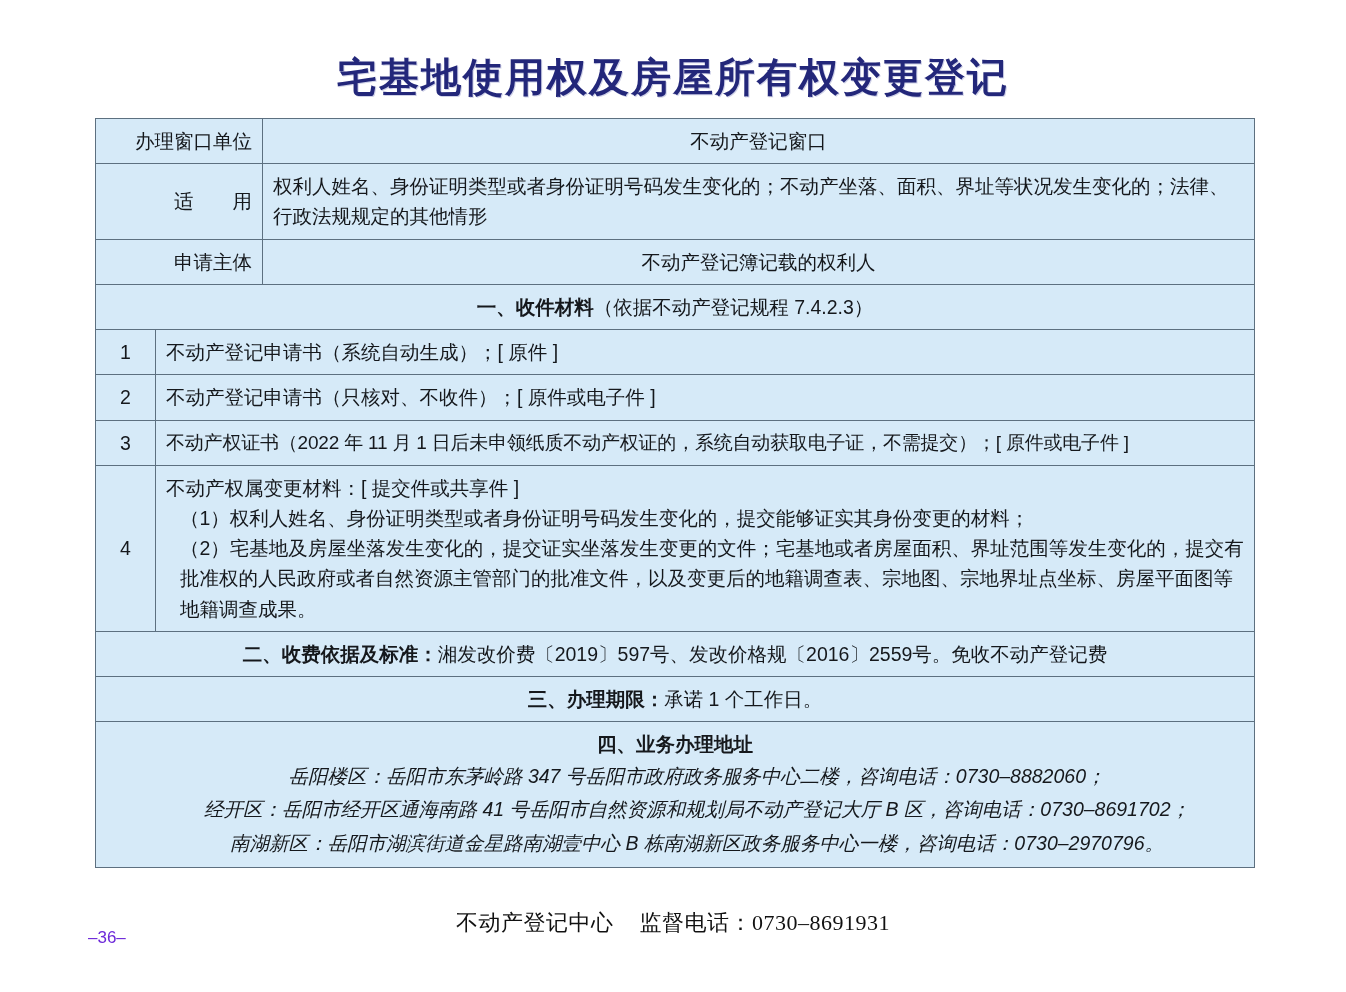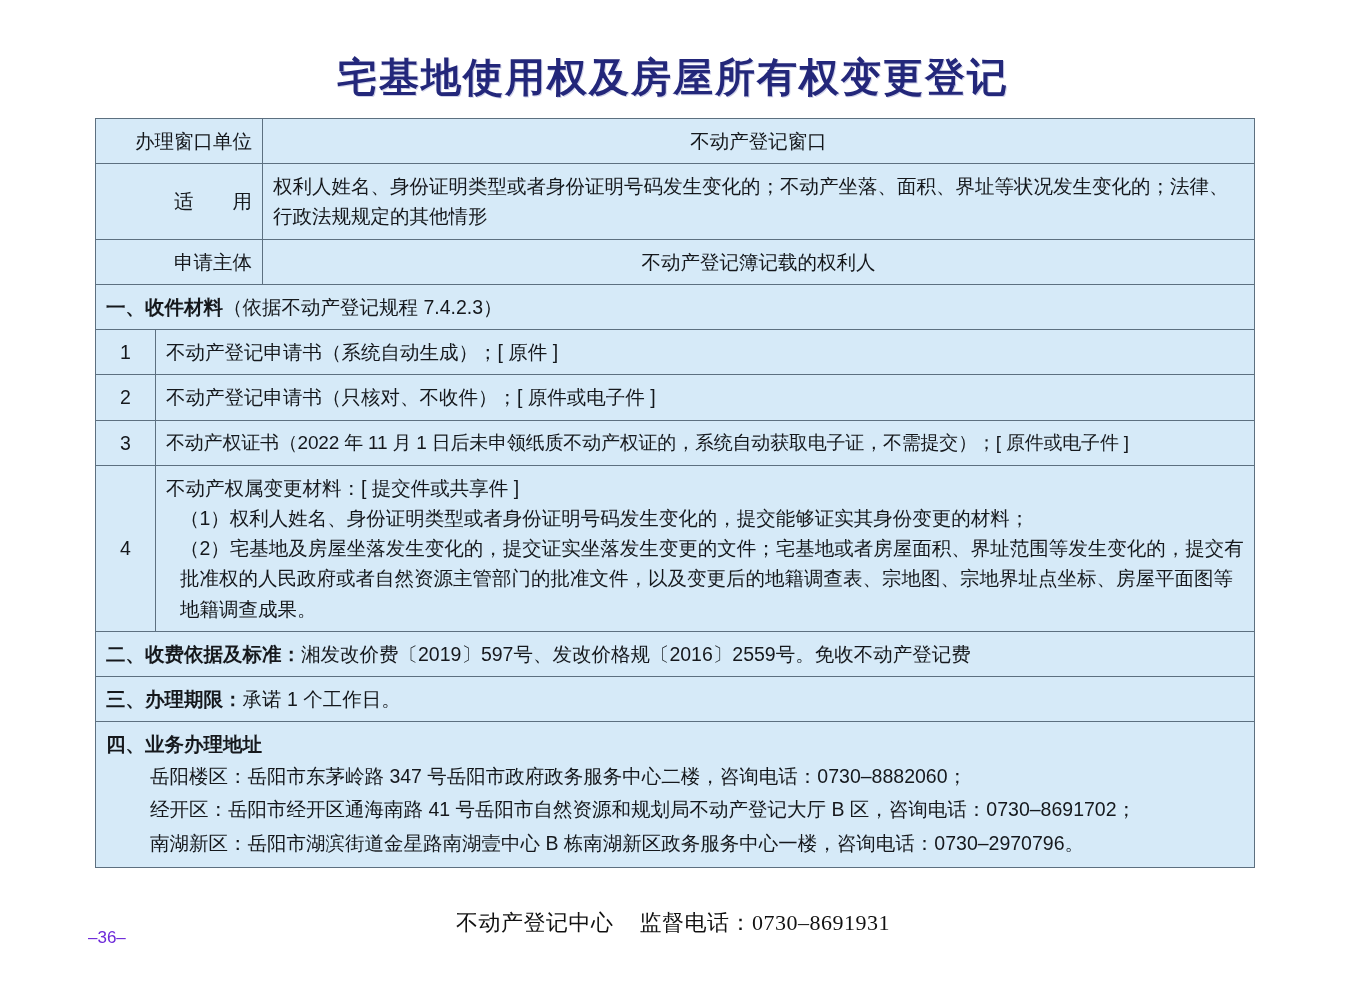--- a/index.html
+++ b/index.html
@@ -69,39 +69,41 @@
   .num-cell {
     width: 60px;
     text-align: center;
     vertical-align: middle;
   }
   .ctr-cell {
     text-align: center;
   }
   .sec-head {
     font-size: 19.5px;
+    text-align: center;
   }
   .sec-head b {
     font-weight: bold;
   }
   .block-cell {
     line-height: 1.62;
     padding-top: 9px;
     padding-bottom: 9px;
   }
   .indent-1 {
     text-indent: 0;
     padding-left: 14px;
   }
   .addr-block {
     padding-left: 0;
   }
   .addr-line {
     padding-left: 44px;
     line-height: 1.72;
+    font-style: italic;
   }
   .head-line {
     font-weight: bold;
   }
   .nowrapish {
     white-space: nowrap;
   }
 
   
   .footer-note {

